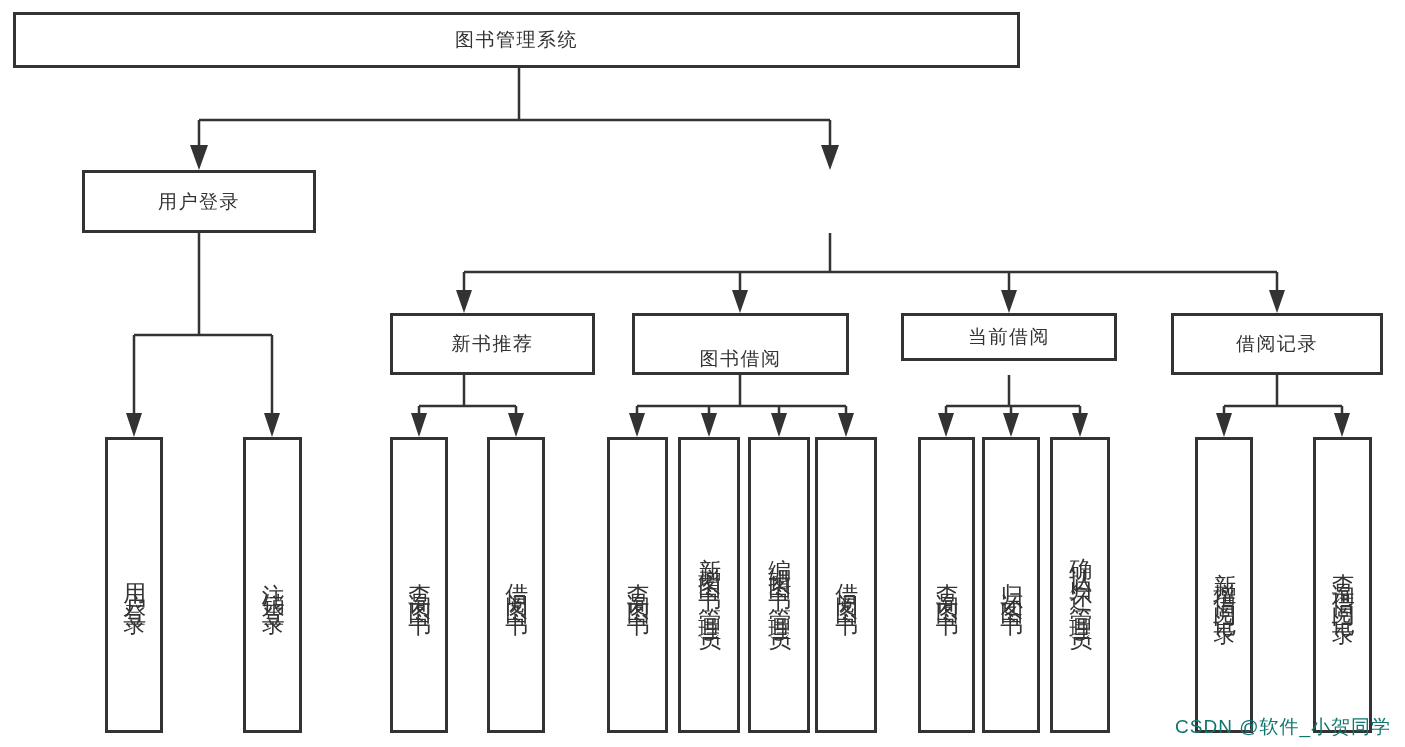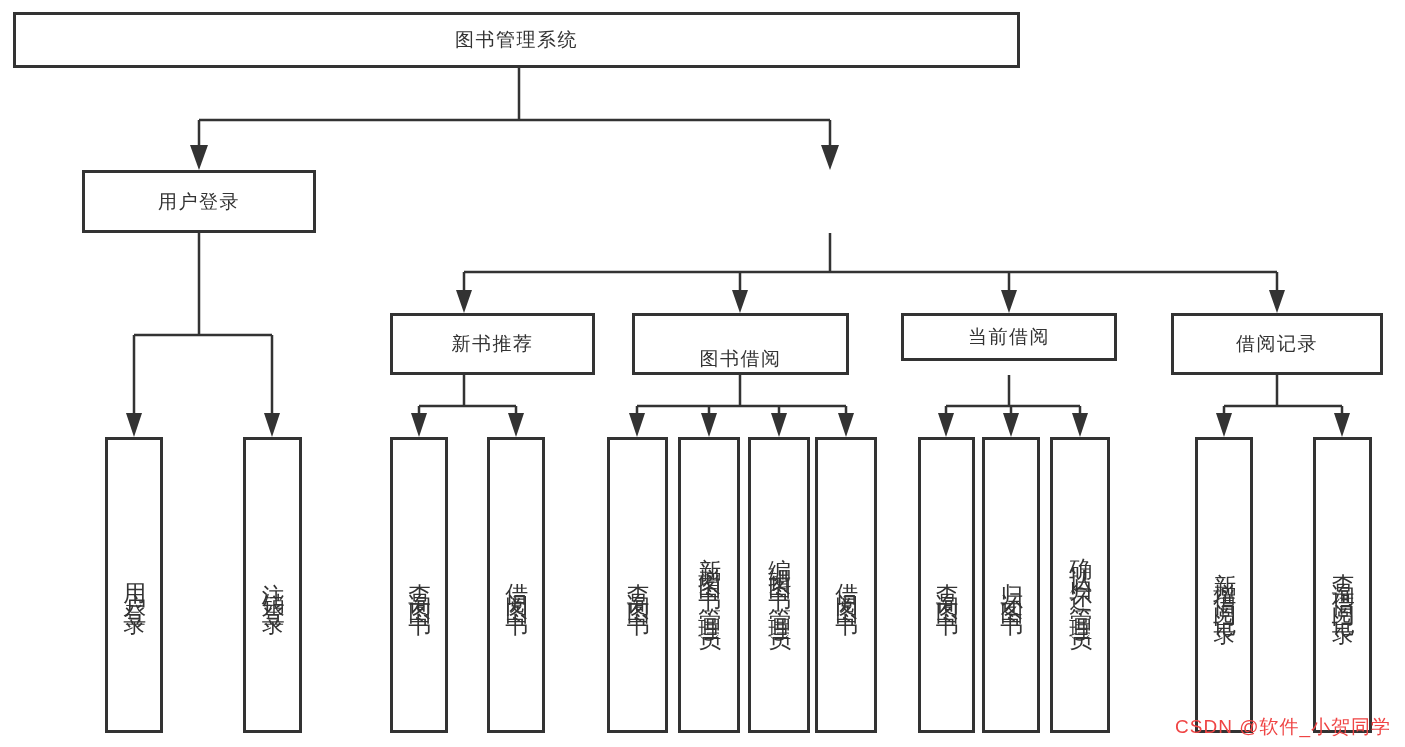--- a/index.html
+++ b/index.html
@@ -37,21 +37,21 @@
   .n-f6  { left:678px;  width:62px; }
   .n-f7  { left:748px;  width:62px; }
   .n-f8  { left:815px;  width:62px; }
   .n-f9  { left:918px;  width:57px; }
   .n-f10 { left:982px;  width:58px; }
   .n-f11 { left:1050px; width:60px; }
   .n-f12 { left:1195px; width:58px; }
   .n-f13 { left:1313px; width:59px; }
   .watermark {
     position:absolute; right:14px; top:714px; z-index:2;
-    font-size:19px; color:#ef4444; letter-spacing:1px; white-space:nowrap;
+    font-size:19px; color:#0f766e; letter-spacing:1px; white-space:nowrap;
   }
 </style>
 </head>
 <body>
 
 <div class="canvas">
 
   <svg class="connectors" width="1405" height="747" viewBox="0 0 1405 747">
     <g stroke="#333333" stroke-width="2.5" fill="none">
 

